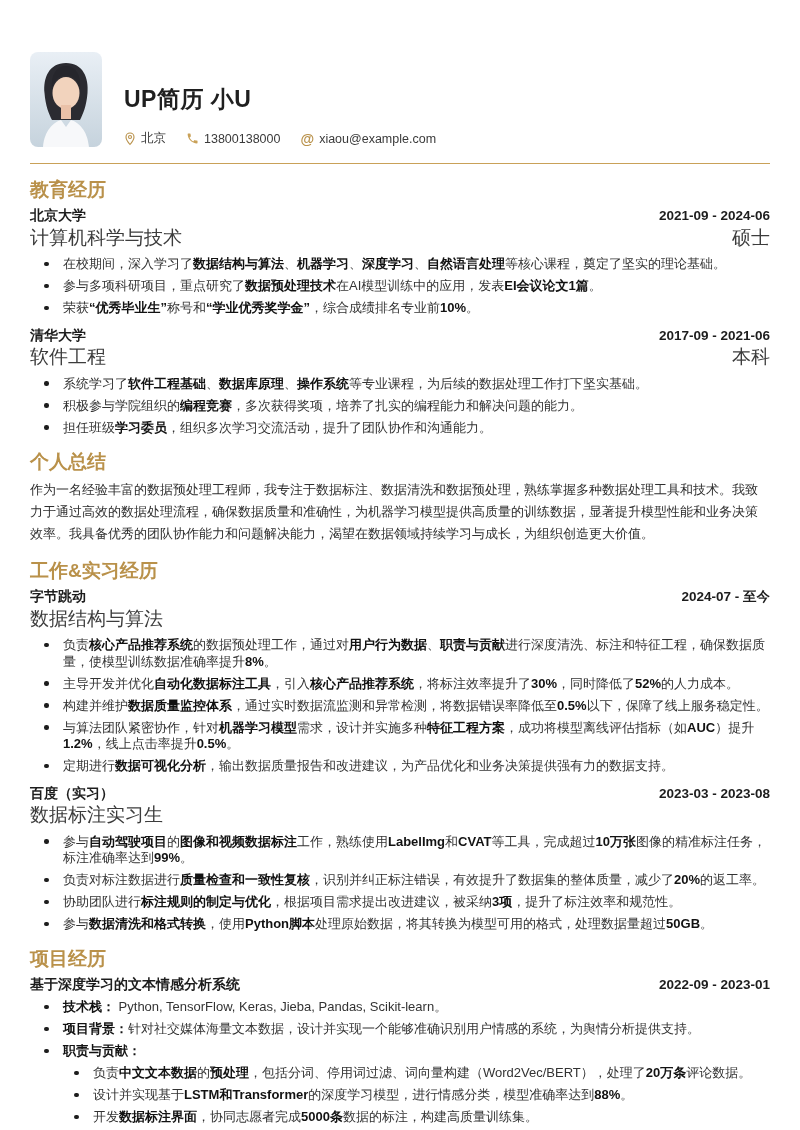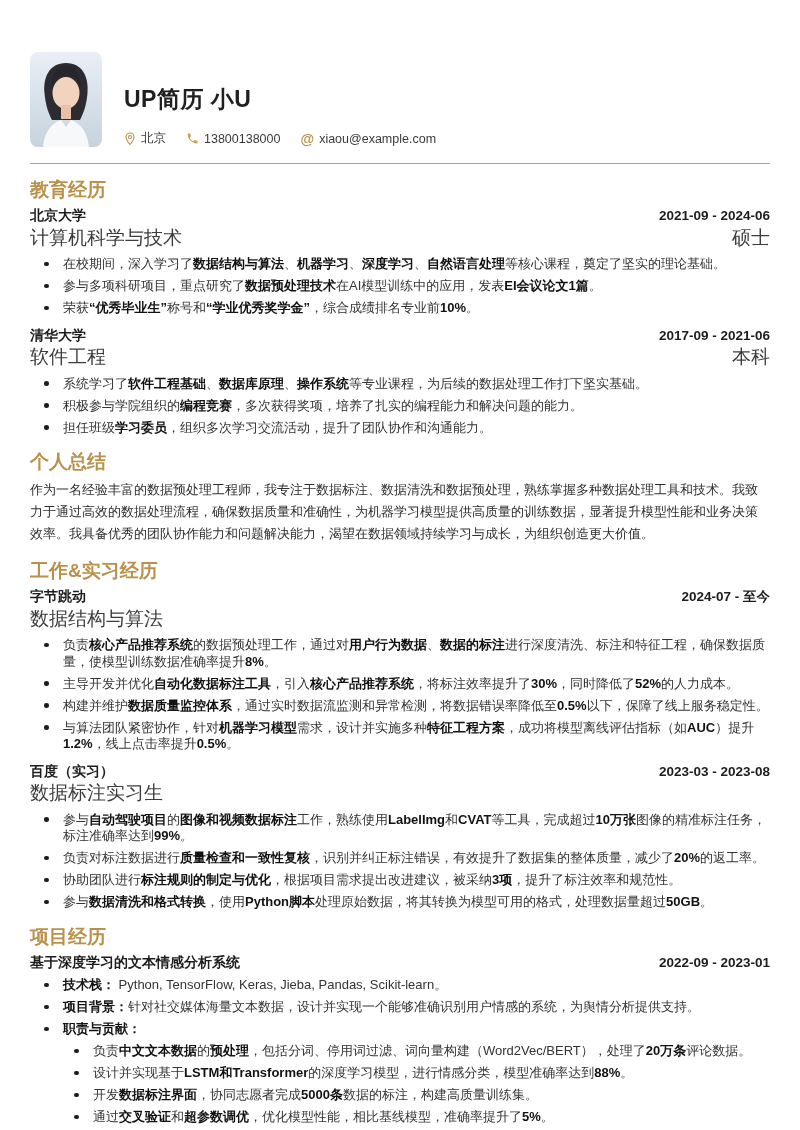--- a/index.html
+++ b/index.html
@@ -149,24 +149,25 @@
 
     <div class="entry">
       <div class="entry-head">
         <span class="org">字节跳动</span>
         <span class="date">2024-07 - 至今</span>
       </div>
       <div class="entry-sub">
         <span>数据结构与算法</span>
       </div>
       <ul class="bullets">
-        <li>负责<b>核心产品推荐系统</b>的数据预处理工作，通过对<b>用户行为数据</b>、<b>数据的标注</b>进行深度清洗、标注和特征工程，确保数据质量，使模型训练数据准确率提升<b>8%</b>。</li>
+        <li>负责<b>核心产品推荐系统</b>的数据预处理工作，通过对<b>用户行为数据</b>、<b>职责与贡献</b>进行深度清洗、标注和特征工程，确保数据质量，使模型训练数据准确率提升<b>8%</b>。</li>
         <li>主导开发并优化<b>自动化数据标注工具</b>，引入<b>核心产品推荐系统</b>，将标注效率提升了<b>30%</b>，同时降低了<b>52%</b>的人力成本。</li>
         <li>构建并维护<b>数据质量监控体系</b>，通过实时数据流监测和异常检测，将数据错误率降低至<b>0.5%</b>以下，保障了线上服务稳定性。</li>
         <li>与算法团队紧密协作，针对<b>机器学习模型</b>需求，设计并实施多种<b>特征工程方案</b>，成功将模型离线评估指标（如<b>AUC</b>）提升<b>1.2%</b>，线上点击率提升<b>0.5%</b>。</li>
+        <li>定期进行<b>数据可视化分析</b>，输出数据质量报告和改进建议，为产品优化和业务决策提供强有力的数据支持。</li>
       </ul>
     </div>
 
     <div class="entry">
       <div class="entry-head">
         <span class="org">百度（实习）</span>
         <span class="date">2023-03 - 2023-08</span>
       </div>
       <div class="entry-sub">
         <span>数据标注实习生</span>

